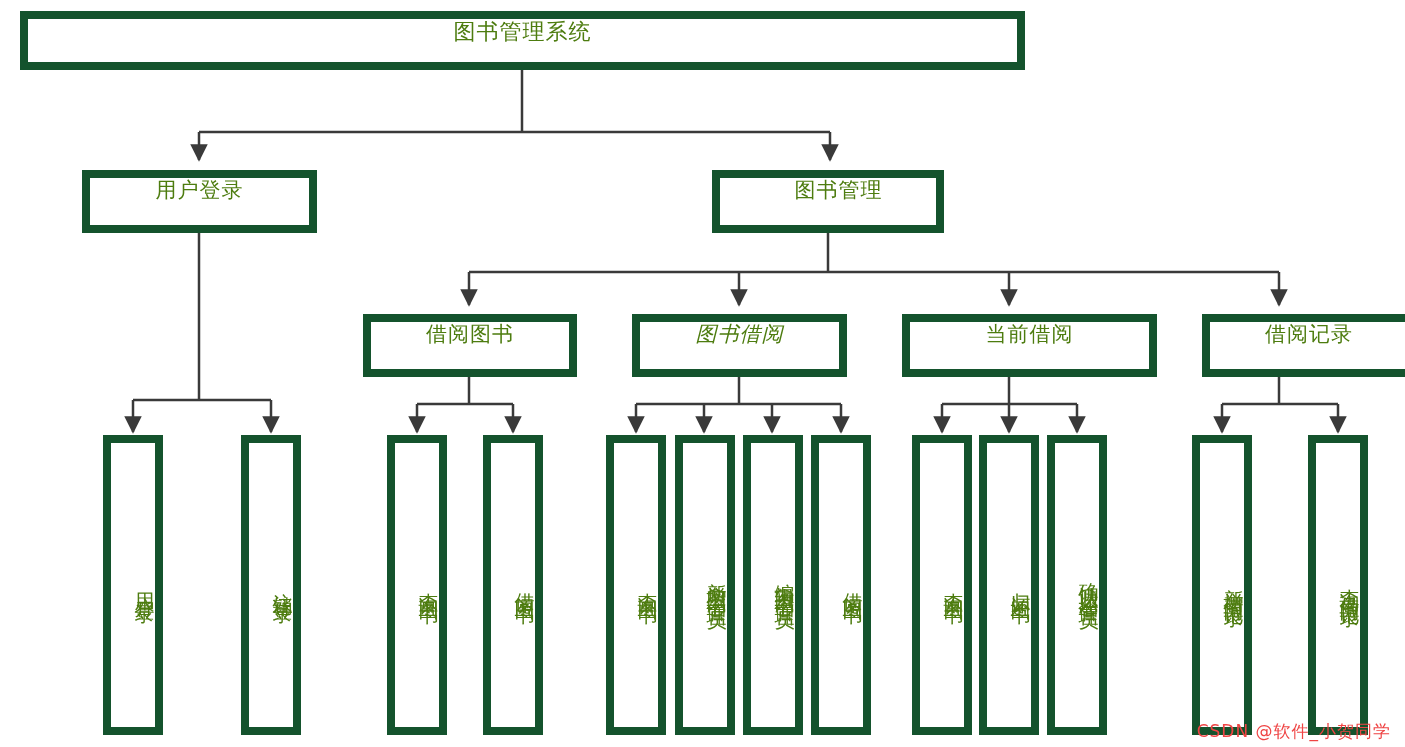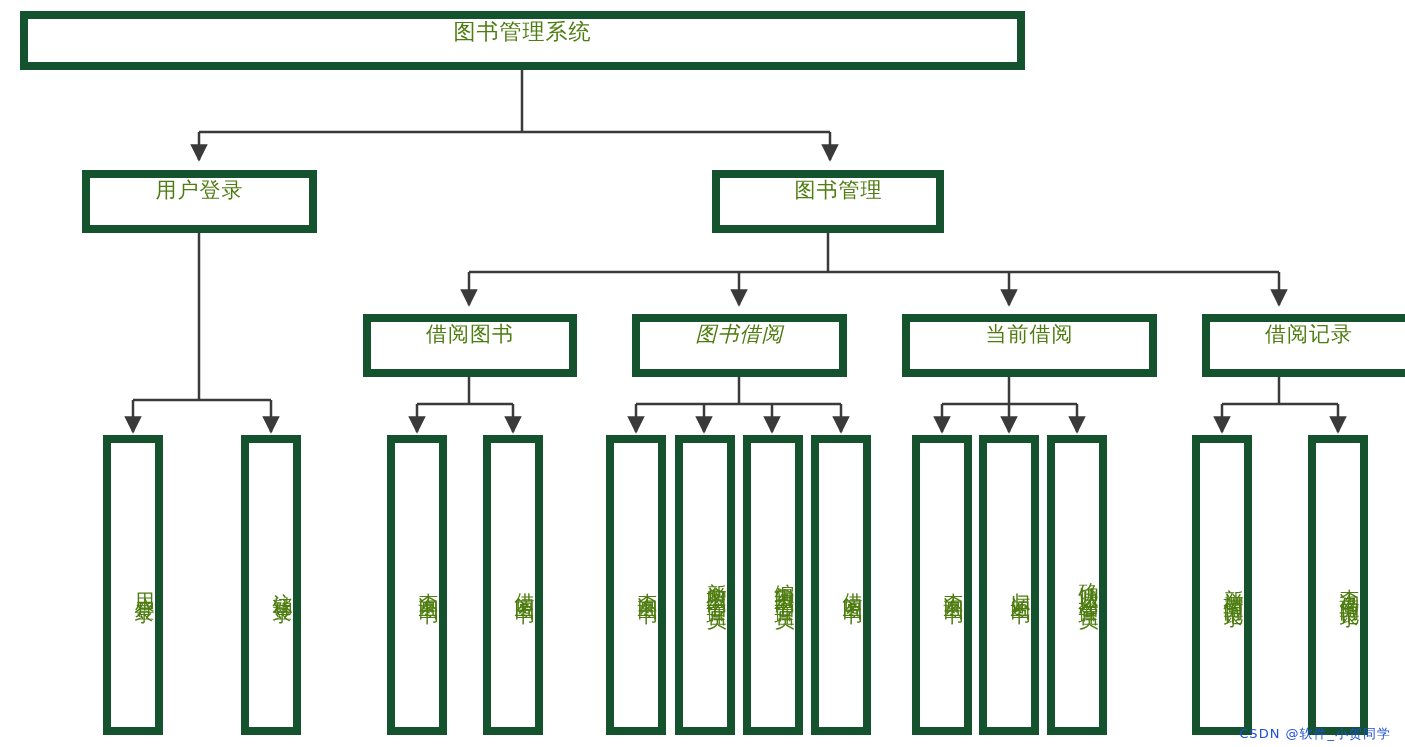--- a/index.html
+++ b/index.html
@@ -48,22 +48,22 @@
   .node.v .lbl{
     writing-mode:vertical-rl;
     text-orientation:upright;
     white-space:nowrap;
   }
   .lbl{ display:block; }
   .wm{
     position:absolute;
     right:14px;
     bottom:4px;
-    font-size:13px;
-    color:#1d4ed8;
+    font-size:17px;
+    color:#ef4444;
     letter-spacing:1px;
     white-space:nowrap;
     font-family:"DejaVu Sans","Liberation Sans",sans-serif;
   }
 </style>
 </head>
 <body>
 
 <div id="stage">
 

